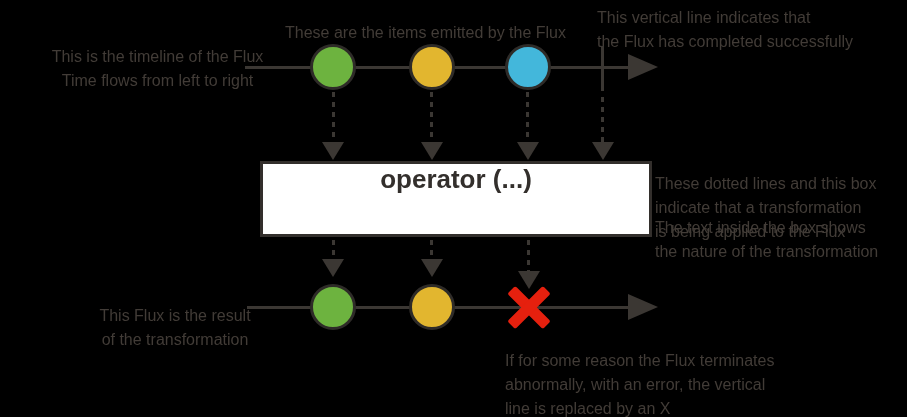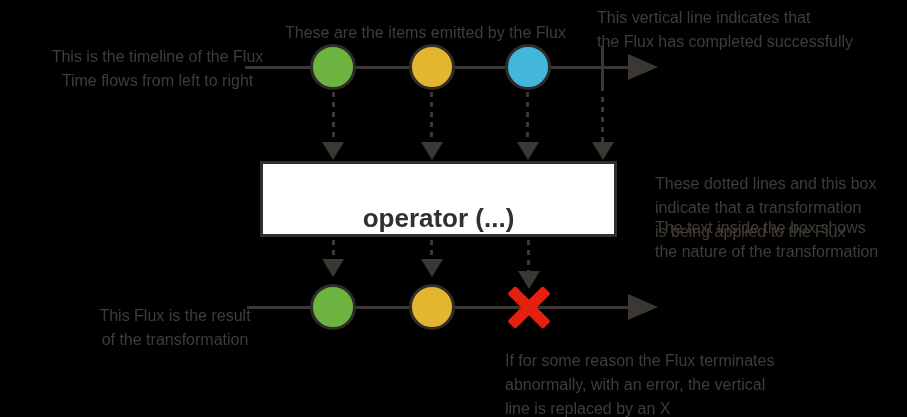--- a/index.html
+++ b/index.html
@@ -32,25 +32,25 @@
     border-top:18px solid var(--line);
   }
   .marble {
     position:absolute; width:40px; height:40px; border-radius:50%;
     border:3px solid var(--marble-border);
   }
   .marble.green  { background:var(--marble-green); }
   .marble.yellow { background:var(--marble-yellow); }
   .marble.blue   { background:var(--marble-blue); }
   .operator-box {
-    position:absolute; left:260px; top:161px; width:357px; height:76px;
+    position:absolute; left:260px; top:161px; width:392px; height:76px;
     box-sizing:border-box;
     background:var(--operator-box-bg);
     border:3px solid var(--operator-text);
-    display:flex; align-items:flex-end; justify-content:center;
+    display:flex; align-items:flex-start; justify-content:center;
     font-weight:bold; font-size:26px; color:var(--operator-text);
   }
   .xmark { position:absolute; left:507px; top:286px; width:44px; height:42px; }
   .xmark .bar {
     position:absolute; left:-3px; top:16px; width:50px; height:11px;
     background:var(--error-red); border-radius:2px;
   }
   .xmark .bar.a { transform:rotate(45deg); }
   .xmark .bar.b { transform:rotate(-45deg); }
 </style>

